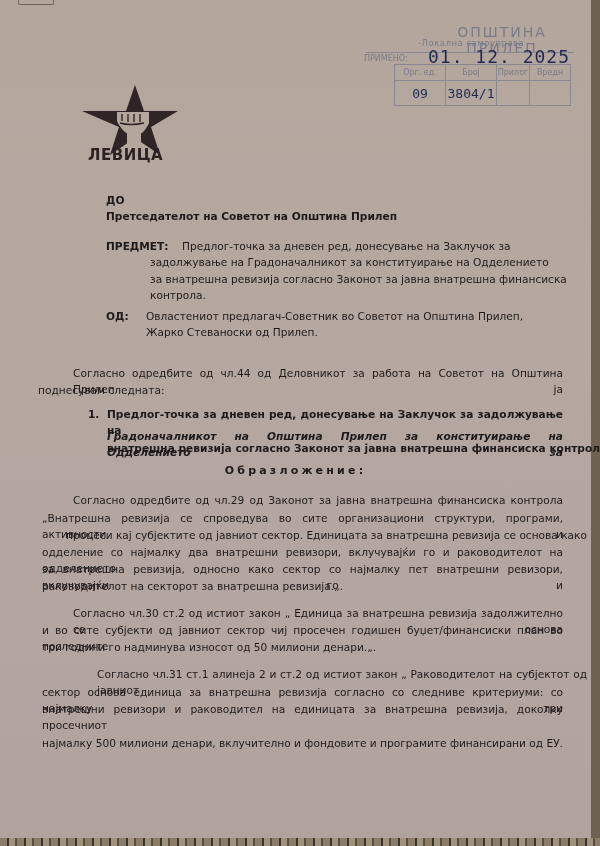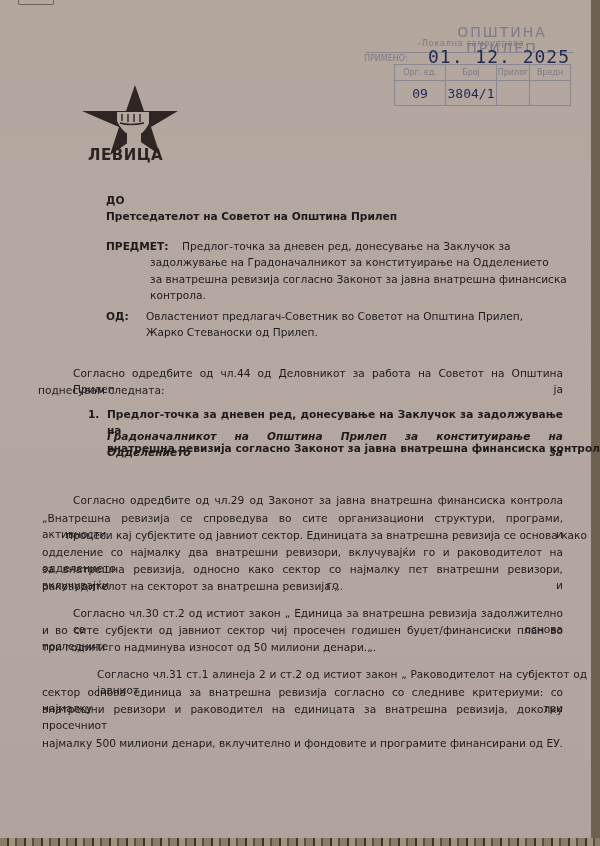--- a/index.html
+++ b/index.html
@@ -97,20 +97,21 @@
   <div class="txt" style="left:122px; top:324px;margin-left:24px;">Жарко Стеваноски од Прилеп.</div>
 
   <div class="txt just" style="left:73px; top:365px; width:490px;">Согласно одредбите од чл.44 од Деловникот за работа на Советот на Општина Прилеп ја</div>
   <div class="txt" style="left:38px; top:382px;">поднесувам следната:</div>
 
   <div class="txt b" style="left:88px; top:406px;">1.</div>
   <div class="txt b just" style="left:107px; top:406px; width:456px;">Предлог-точка за дневен ред, донесување на Заклучок за задолжување на</div>
   <div class="txt b just" style="left:107px; top:428px; width:456px;font-style:italic;">Градоначалникот на Општина Прилеп за конституирање на Одделението за</div>
   <div class="txt b" style="left:107px; top:440px;">внатрешна ревизија согласно Законот за јавна внатрешна финансиска контрола.</div>
 
+  <div class="heading">Образложение:</div>
 
   <div class="txt just" style="left:73px; top:492px; width:490px;">Согласно одредбите од чл.29 од Законот за јавна внатрешна финансиска контрола</div>
   <div class="txt just" style="left:42px; top:510px; width:521px;">„Внатрешна ревизија се спроведува во сите организациони структури, програми, активности и</div>
   <div class="txt just" style="left:42px; top:527px; width:521px;margin-left:24px;">процеси кај субјектите од јавниот сектор. Единицата за внатрешна ревизија се основа како</div>
   <div class="txt just" style="left:42px; top:544px; width:521px;">одделение со најмалку два внатрешни ревизори, вклучувајќи го и раководителот на одделението</div>
   <div class="txt just" style="left:42px; top:561px; width:521px;">за внатрешна ревизија, односно како сектор со најмалку пет внатрешни ревизори, вклучувајќи го и</div>
   <div class="txt" style="left:42px; top:578px;">раководителот на секторот за внатрешна ревизија.„.</div>
 
   <div class="txt just" style="left:73px; top:605px; width:490px;">Согласно чл.30 ст.2 од истиот закон „ Единица за внатрешна ревизија задолжително се основа</div>
   <div class="txt just" style="left:42px; top:622px; width:521px;">и во сите субјекти од јавниот сектор чиј просечен годишен буџет/финансиски план во последните</div>

